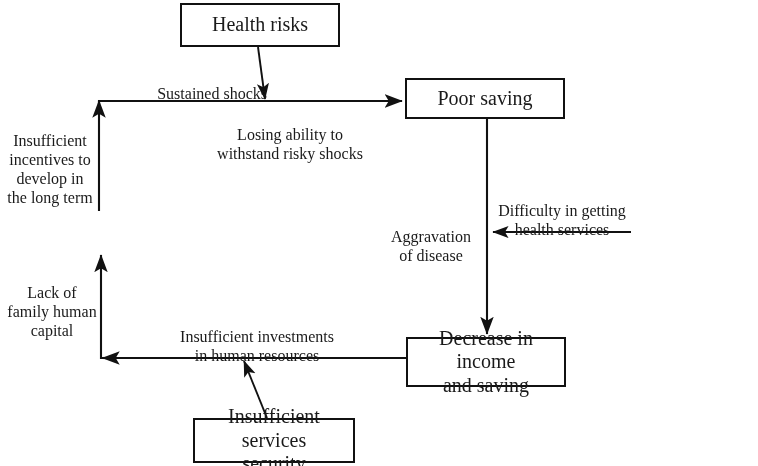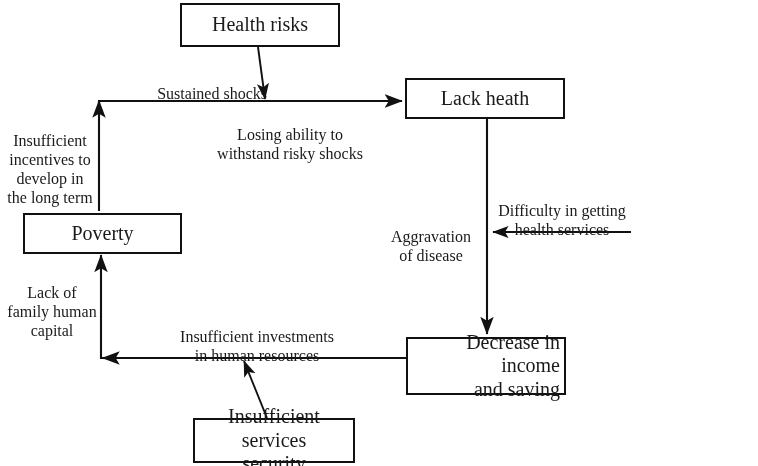--- a/index.html
+++ b/index.html
@@ -80,29 +80,26 @@
     <path d="M 115 358 L 102.5 358" fill="none" stroke="#111111" stroke-width="2.1" marker-end="url(#arrowEnd)"></path>
 
     <path d="M 267 418 L 244 361" fill="none" stroke="#111111" stroke-width="1.9" marker-end="url(#arrowEnd)"></path>
   </svg>
 
   <div class="node" style="left:180px; top:3px; width:160px; height:44px;">
     <span class="node-text">Health risks</span>
   </div>
 
   <div class="node" style="left:405px; top:78px; width:160px; height:41px;">
-    <span class="node-text">Lack heath</span>
+    <span class="node-text">Poor saving</span>
   </div>
 
 
-  <div class="node" style="left:23px; top:213px; width:159px; height:41px;">
-    <span class="node-text">Poverty</span>
-  </div>
 
-  <div class="node" style="left:406px; top:337px; width:160px; height:58px;text-align:right;">
+  <div class="node" style="left:406px; top:337px; width:160px; height:50px;">
     <span class="node-text">Decrease in income
 and saving</span>
   </div>
 
   <div class="node" style="left:193px; top:418px; width:162px; height:45px;">
     <span class="node-text">Insufficient services
 security</span>
   </div>
 
   <div class="edge-label" style="left:137px; top:66px; width:130px;text-align:right;">

